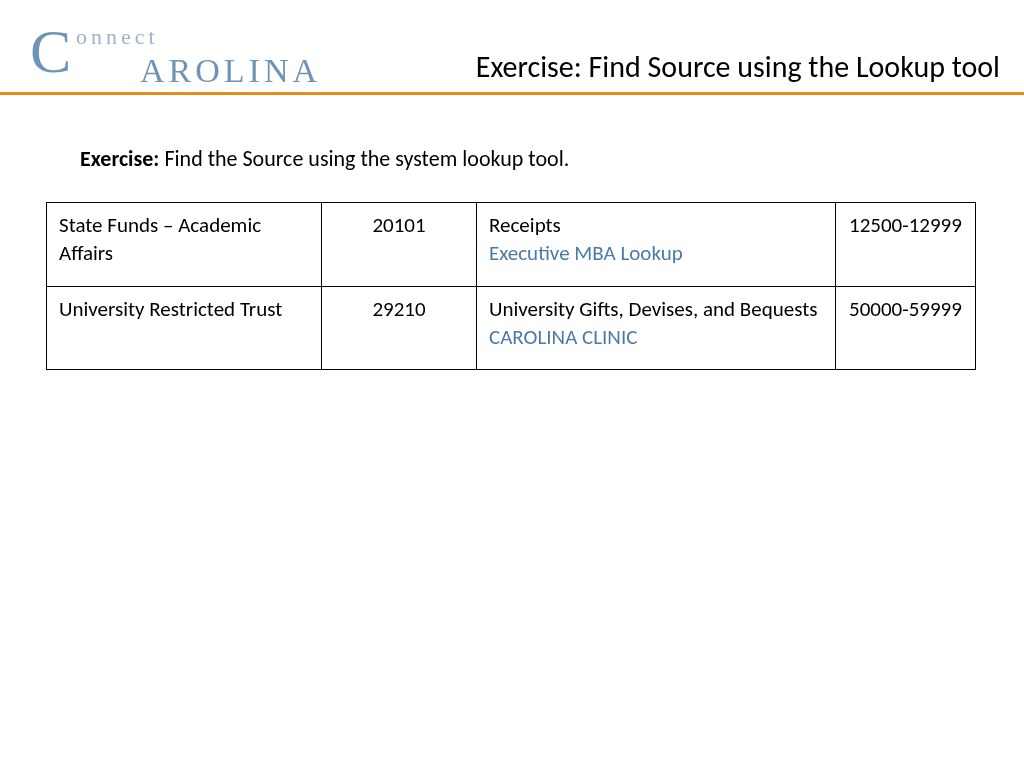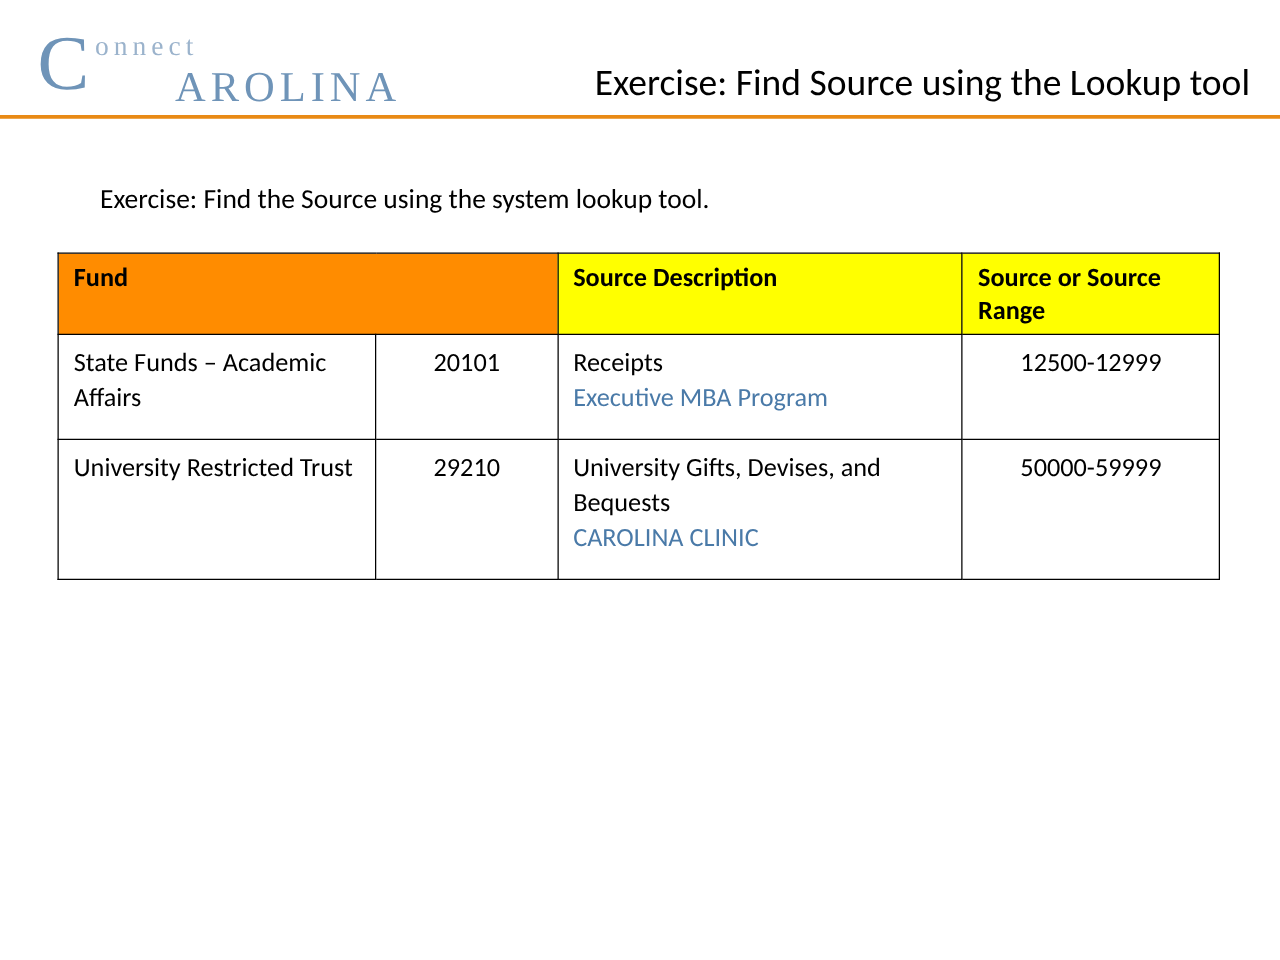--- a/index.html
+++ b/index.html
@@ -5,21 +5,21 @@
   html,body{margin:0;padding:0;width:1024px;height:768px;background:#fff;font-family:Calibri,"Segoe UI",Arial,sans-serif;color:#000;}
   .page{position:relative;width:1024px;height:768px;}
   .header{position:relative;height:92px;border-bottom:3px solid #e98a15;}
   .logo{position:absolute;left:30px;top:22px;font-family:"Times New Roman",serif;letter-spacing:4px;line-height:1;}
   .logo .big-c{font-size:62px;color:#6f94b8;display:inline-block;vertical-align:top;position:relative;top:-2px;}
   .logo .onnect{font-size:22px;color:#9bb3cc;position:absolute;left:46px;top:4px;letter-spacing:4px;}
   .logo .arolina{font-size:34px;color:#6f94b8;position:absolute;left:62px;top:32px;letter-spacing:4px;margin-left:48px;}
   .title{position:absolute;right:24px;top:48px;font-size:30px;font-weight:400;}
   .body{padding:50px 46px 0 46px;}
   .exercise-line{font-size:22px;margin:0 0 30px 34px;}
-  .exercise-line .lbl{font-weight:400;}
+  .exercise-line .lbl{font-weight:700;}
   table.data{border-collapse:collapse;width:930px;margin-left:0;}
   table.data th,table.data td{border:1px solid #000;vertical-align:top;font-size:21px;}
   table.data th{font-weight:700;text-align:left;padding:6px 10px 6px 12px;}
   th.fund{background:#ff8c00;color:#000;width:390px;}
   th.srcdesc{background:#ffff00;color:#000;width:330px;}
   th.srcrange{background:#ffff00;color:#000;width:200px;}
   td{padding:8px 12px 18px 12px;line-height:1.35;}
   td.fundname{width:250px;}
   td.fundcode{width:130px;text-align:center;}
   td.srcrange{text-align:center;margin-top:44px;}
@@ -40,31 +40,26 @@
 </div>
 
 <div class="body">
 
   <p class="exercise-line">
     <span class="lbl">Exercise:</span><span>  Find the Source using the system lookup tool.</span>
   </p>
 
   <table class="data">
     <tbody>
-          <tr>
-      <th class="fund" colspan="2">Fund</th>
-      <th class="srcdesc">Source Description</th>
-      <th class="srcrange">Source or Source Range</th>
-    </tr>
     <tr>
       <td class="fundname">State Funds – Academic Affairs</td>
       <td class="fundcode">20101</td>
       <td>
         <span class="ul">Receipts</span><br>
-        <span class="blue">Executive MBA Program</span>
+        <span class="blue">Executive MBA Lookup</span>
       </td>
       <td class="srcrange">12500-12999</td>
     </tr>
     <tr>
       <td class="fundname">University Restricted Trust</td>
       <td class="fundcode">29210</td>
       <td>
         <span class="ul">University Gifts, Devises, and Bequests</span><br>
         <span class="blue">CAROLINA CLINIC</span>
       </td>

